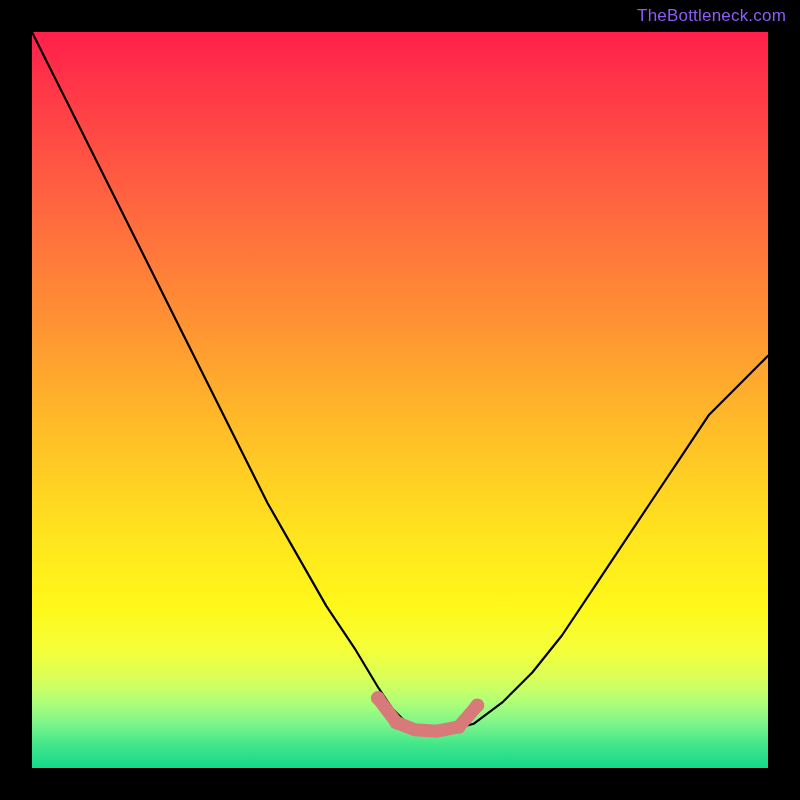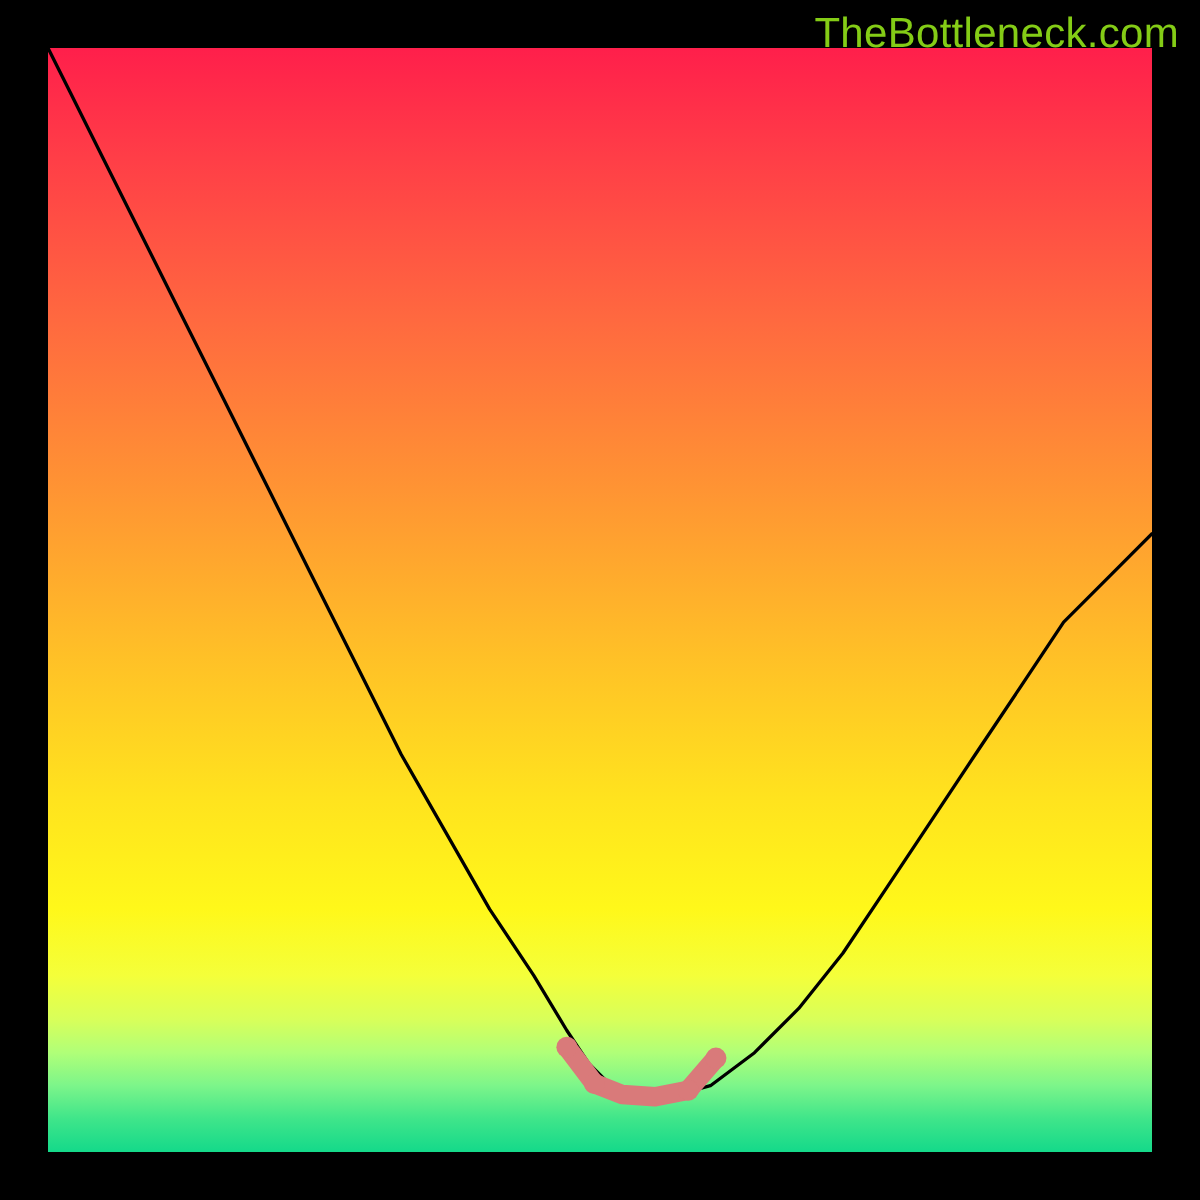--- a/index.html
+++ b/index.html
@@ -40,22 +40,22 @@
       #b0ff78 91%,
       #7cf58a 94%,
       #3fe58a 97%,
       #14d98a 100%
     );
   }
   .watermark {
     position: absolute;
     top: 6px;
     right: 14px;
-    color: #84cc16;
-    font-size: 28px;
+    color: #8b5cf6;
+    font-size: 17px;
     font-weight: 500;
     letter-spacing: 0.2px;
     white-space: nowrap;
   }
   svg.curve {
     position: absolute;
     top: 0;
     left: 0;
     width: 736px;
     height: 736px;

